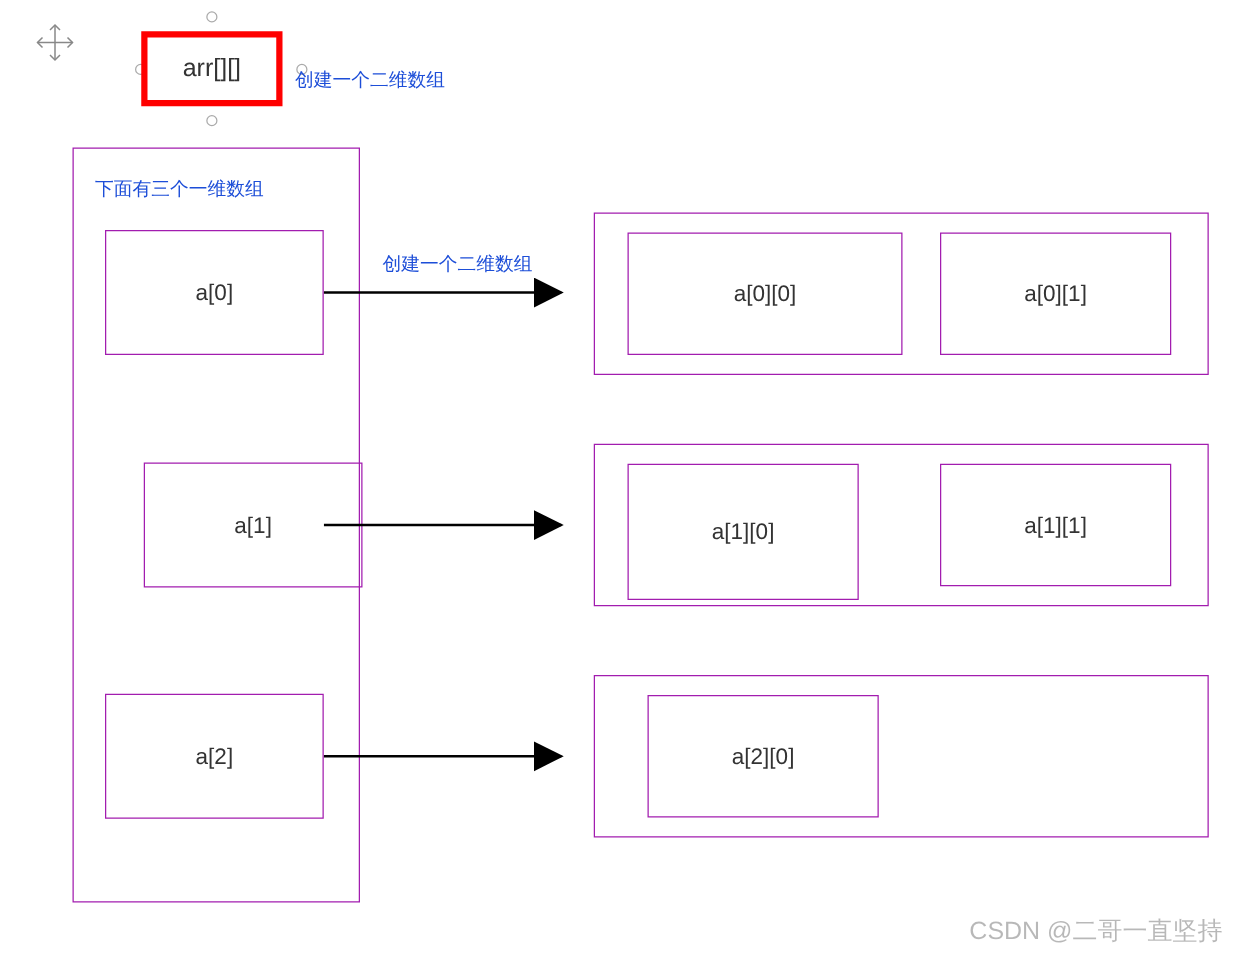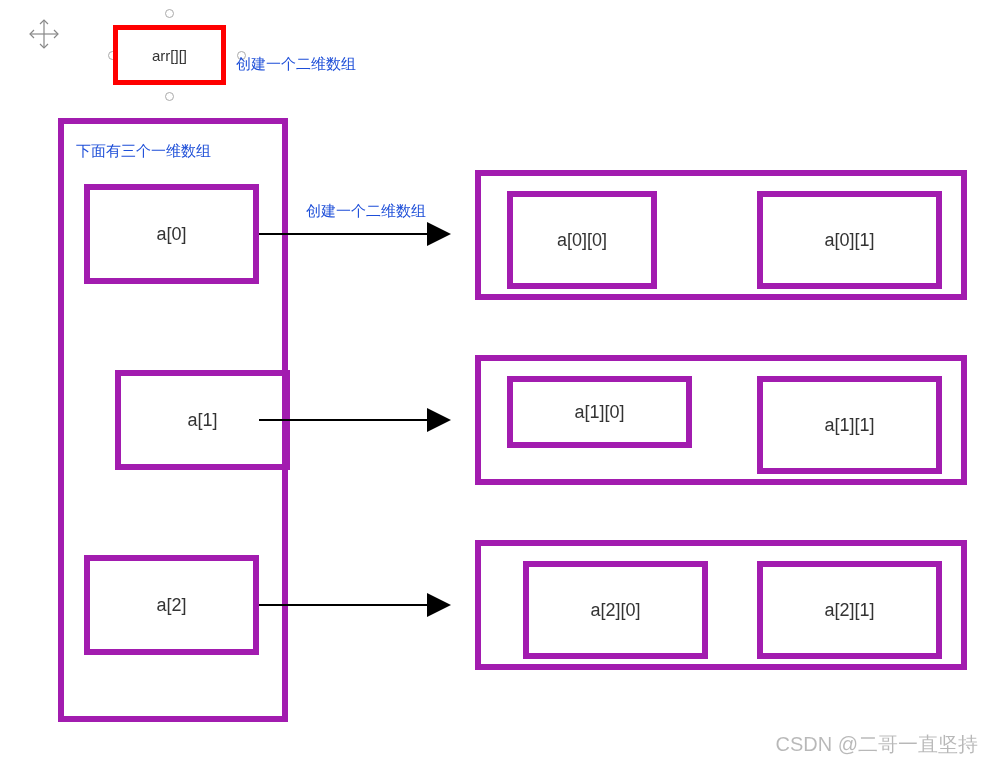--- a/index.html
+++ b/index.html
@@ -7,21 +7,21 @@
     padding: 0;
     width: 996px;
     height: 768px;
     background: #ffffff;
     font-family: Arial, "Microsoft YaHei", sans-serif;
     position: relative;
     overflow: hidden;
   }
   .abs { position: absolute; box-sizing: border-box; }
   .red-text { color: #1d4ed8; font-size: 15px; }
-  .black-box { border: 6px solid #a21caf; }
+  .black-box { border: 1px solid #a21caf; }
   .cell-text { font-size: 18px; color: #333; }
   .center { display: flex; align-items: center; justify-content: center; }
   .watermark { color: rgba(0,0,0,0.28); font-size: 20px; }
   .handle-dot {
     width: 7px; height: 7px; background: #fff; border: 1px solid #aaa;
     border-radius: 50%; position: absolute;
   }
 </style>
 </head>
 <body>
@@ -36,21 +36,21 @@
     <polyline points="28,14 32,18 28,22"></polyline>
   </g>
 </svg>
 
 <div class="abs" style="left:113px; top:25px; width:113px; height:60px;">
   <div class="handle-dot" style="left:-5px; top:26px;"></div>
   <div class="handle-dot" style="left:52px; top:-16px;"></div>
   <div class="handle-dot" style="right:-20px; top:26px;"></div>
   <div class="handle-dot" style="left:52px; bottom:-16px;"></div>
   <div class="abs center" style="left:0; top:0; width:113px; height:60px; border:5px solid #ff0000;">
-    <span class="cell-text" style="font-size:15px;">arr[][]</span>
+    <span class="cell-text" style="font-size:20px;">arr[][]</span>
   </div>
 </div>
 
 <span class="abs red-text" style="left:236px; top:55px;">创建一个二维数组</span>
 
 <div class="abs black-box" style="left:58px; top:118px; width:230px; height:604px;"></div>
 
 <span class="abs red-text" style="left:76px; top:142px;text-align:right;">下面有三个一维数组</span>
 
 <div class="abs black-box center" style="left:84px; top:184px; width:175px; height:100px;">
@@ -84,39 +84,36 @@
 <svg class="abs" style="left:259px; top:589px; width:210px; height:40px;">
   <defs>
       <marker id="ah2" markerWidth="14" markerHeight="14" refX="11" refY="6" orient="auto">
     <path d="M0,0 L12,6 L0,12 Z" fill="#000"></path>
       </marker>
     </defs>
   <line x1="0" y1="16" x2="190" y2="16" stroke="#000" stroke-width="2" marker-end="url(#ah2)"></line>
 </svg>
 
 <div class="abs black-box" style="left:475px; top:170px; width:492px; height:130px;">
-  <div class="abs black-box center" style="left:26px; top:15px; width:150px; height:98px;">
+  <div class="abs black-box center" style="left:26px; top:15px; width:220px; height:98px;">
     <span class="cell-text">a[0][0]</span>
   </div>
   <div class="abs black-box center" style="left:276px; top:15px; width:185px; height:98px;">
     <span class="cell-text">a[0][1]</span>
   </div>
 </div>
 
 <div class="abs black-box" style="left:475px; top:355px; width:492px; height:130px;">
-  <div class="abs black-box center" style="left:26px; top:15px; width:185px; height:72px;">
+  <div class="abs black-box center" style="left:26px; top:15px; width:185px; height:109px;">
     <span class="cell-text">a[1][0]</span>
   </div>
   <div class="abs black-box center" style="left:276px; top:15px; width:185px; height:98px;align-items:center;">
     <span class="cell-text">a[1][1]</span>
   </div>
 </div>
 
 <div class="abs black-box" style="left:475px; top:540px; width:492px; height:130px;">
   <div class="abs black-box center" style="left:26px; top:15px; width:185px; height:98px;margin-left:16px;">
     <span class="cell-text">a[2][0]</span>
   </div>
-  <div class="abs black-box center" style="left:276px; top:15px; width:185px; height:98px;">
-    <span class="cell-text">a[2][1]</span>
-  </div>
 </div>
 
 <span class="abs watermark" style="right:18px; bottom:10px;">CSDN @二哥一直坚持</span>
 
 </body></html>

